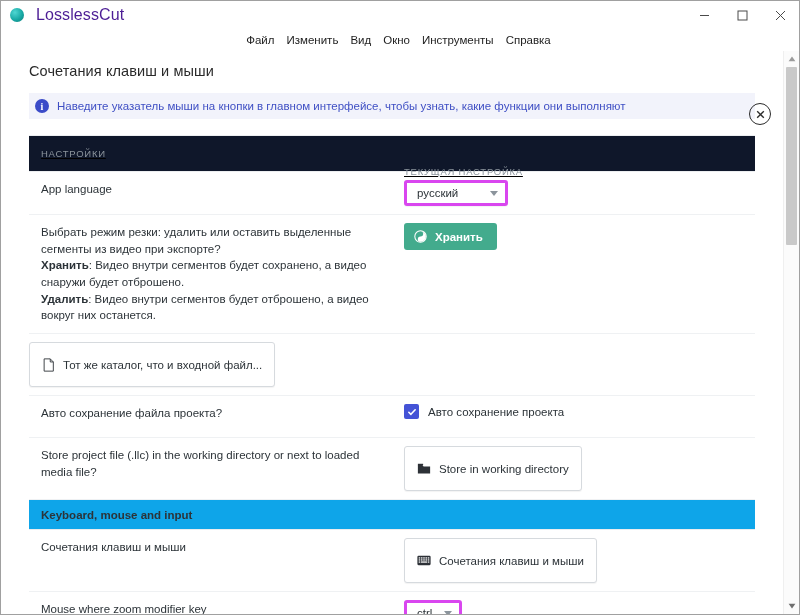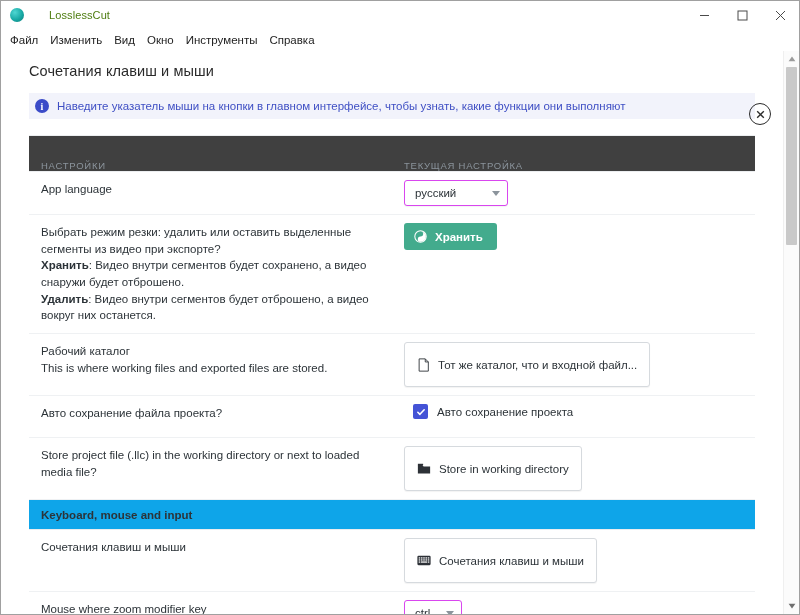--- a/index.html
+++ b/index.html
@@ -32,23 +32,23 @@
     position: relative;
   }
   .app-icon {
     width: 14px; height: 14px;
     margin-left: 9px;
     border-radius: 50%;
     background: radial-gradient(circle at 35% 32%, #4fd6d2 0%, #18a9a5 55%, #0d7a77 100%);
     flex: 0 0 auto;
   }
   .app-title {
-    font-size: 11px;
-    color: #4d7c0f;
-    margin-left: 25px;
+    font-size: 16px;
+    color: #4c1d95;
+    margin-left: 12px;
     letter-spacing: .1px;
   }
   .win-controls {
     position: absolute;
     right: 0; top: 0;
     height: 28px;
     display: flex;
   }
   .win-btn {
     width: 38px; height: 28px;
@@ -58,20 +58,21 @@
   .win-btn svg { display: block; }
 
   
   .menubar {
     height: 22px;
     display: flex;
     align-items: center;
     padding-left: 9px;
     flex: 0 0 auto;
     background: #ffffff;
+    justify-content: center;
   }
   .menu-item {
     font-size: 11.5px;
     color: #1d1d1d;
     padding: 2px 8px 2px 0;
     margin-right: 4px;
     white-space: nowrap;
   }
 
   
@@ -135,23 +136,24 @@
 
   
   .table {
     margin: 16px 28px 0 28px;
     border-top: 1px solid #eceef0;
   }
 
   .thead {
     display: flex;
     height: 36px;
-    align-items: flex-end;
-    background: #404040;
+    align-items: center;
+    background: #0f172a;
     border-bottom: 1px solid #eceef0;
+    text-decoration: underline;
   }
   .th {
     font-size: 9.5px;
     letter-spacing: .75px;
     color: #8b949c;
     text-transform: uppercase;
   }
   .th.col-a { width: 375px; padding-left: 12px; }
   .th.col-b { flex: 1; margin-top: 35px; }
 
@@ -189,21 +191,21 @@
     color: #2c3338;
     padding-left: 12px;
   }
   .sub-line { display: block; }
   .bold-term { font-weight: bold; }
 
   
   .select {
     height: 26px;
     min-width: 104px;
-    border: 1px solid #d946ef;
+    border: 3px solid #d946ef;
     border-radius: 3px;
     background: #ffffff;
     display: inline-flex;
     align-items: center;
     justify-content: space-between;
     padding: 0 7px 0 10px;
     font-size: 11.5px;
     color: #2c3338;
     box-shadow: 0 1px 1px rgba(16,22,26,0.05);
   }
@@ -242,21 +244,20 @@
     padding: 0 14px 0 10px;
     font-size: 11.5px;
     font-weight: bold;
     white-space: nowrap;
   }
   .btn-green .bi { margin-right: 8px; display: flex; align-items: center; }
 
   .checkwrap {
     display: inline-flex;
     align-items: center;
-    margin-left: 9px;
   }
   .checkbox {
     width: 15px; height: 15px;
     border-radius: 2px;
     background: #4453d6;
     display: flex; align-items: center; justify-content: center;
     flex: 0 0 auto;
   }
   .check-label {
     font-size: 11.5px;
@@ -376,24 +377,20 @@
                   <circle cx="8" cy="8" r="7" fill="none" stroke="#ffffff" stroke-width="1.3"></circle>
                   <path d="M8 1.4 A3.3 3.3 0 0 1 8 8 A3.3 3.3 0 0 0 8 14.6 A6.6 6.6 0 0 0 8 1.4Z" fill="#ffffff"></path>
                 </svg>
               </span>
               <span>Хранить</span>
             </div>
           </div>
         </div>
 
         <div class="row">
-          <div class="cell-a">
-            <span class="sub-line">Рабочий каталог</span>
-            <span class="sub-line">This is where working files and exported files are stored.</span>
-          </div>
           <div class="cell-b">
             <div class="btn">
               <span class="bi">
                 <svg width="13" height="14" viewBox="0 0 14 16">
                   <path d="M2 1 h7 l3.5 3.5 V15 H2 Z" fill="#ffffff" stroke="#3a3f44" stroke-width="1.1" stroke-linejoin="round"></path>
                   <path d="M9 1 v3.5 h3.5" fill="none" stroke="#3a3f44" stroke-width="1.1" stroke-linejoin="round"></path>
                 </svg>
               </span>
               <span>Тот же каталог, что и входной файл...</span>
             </div>

